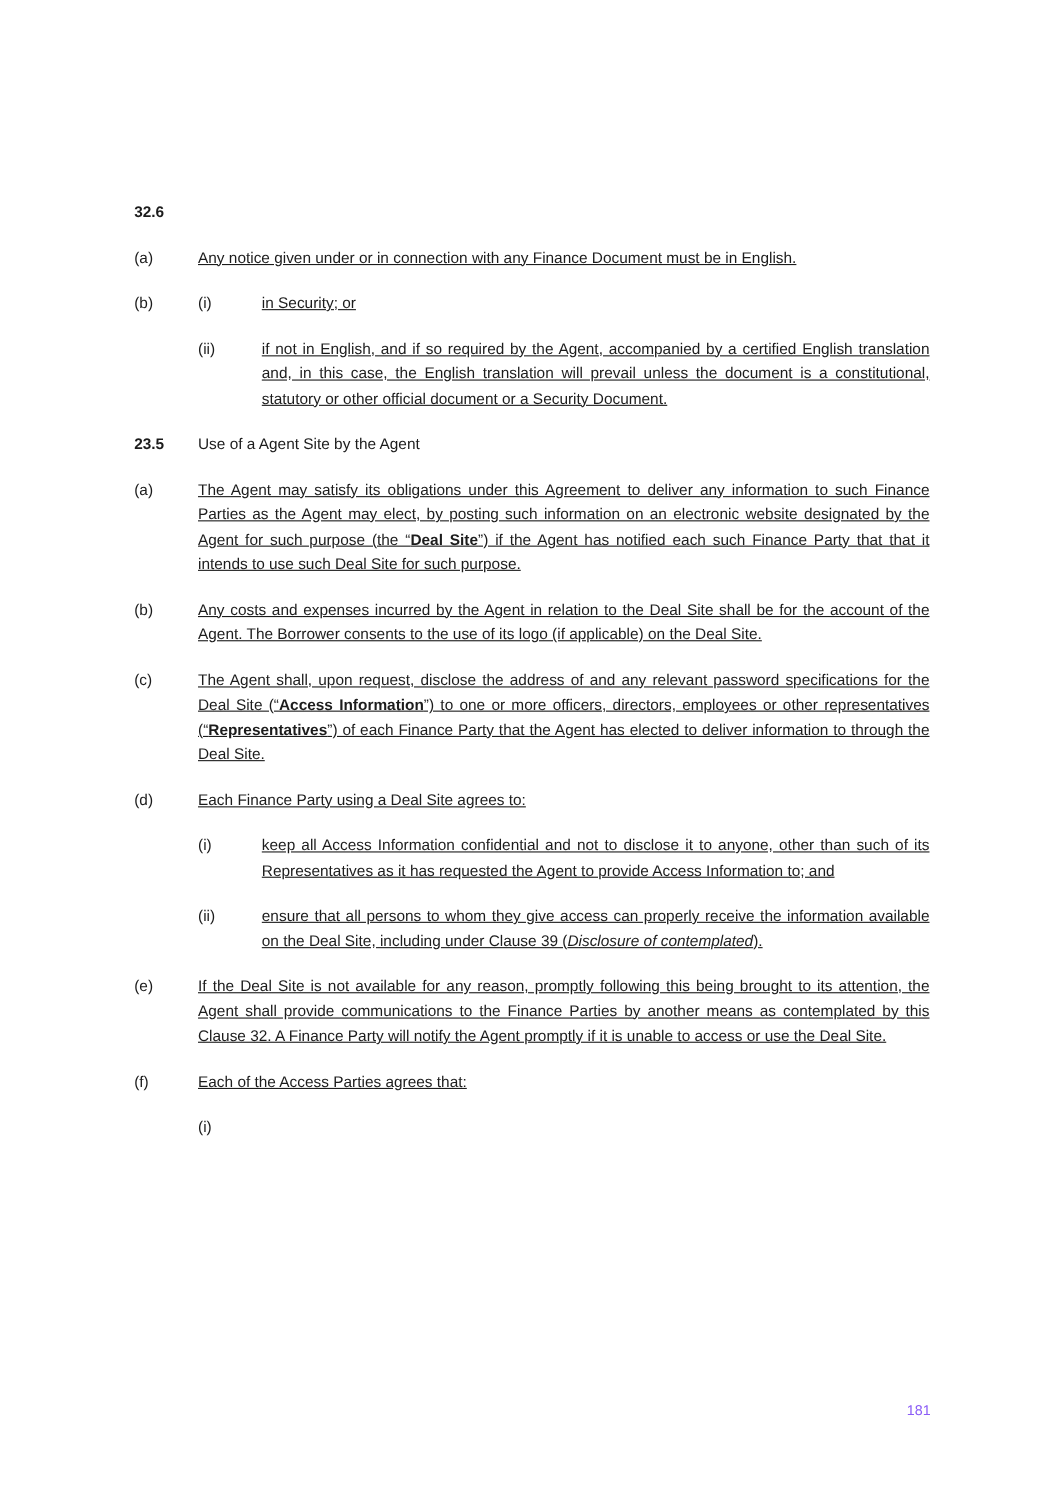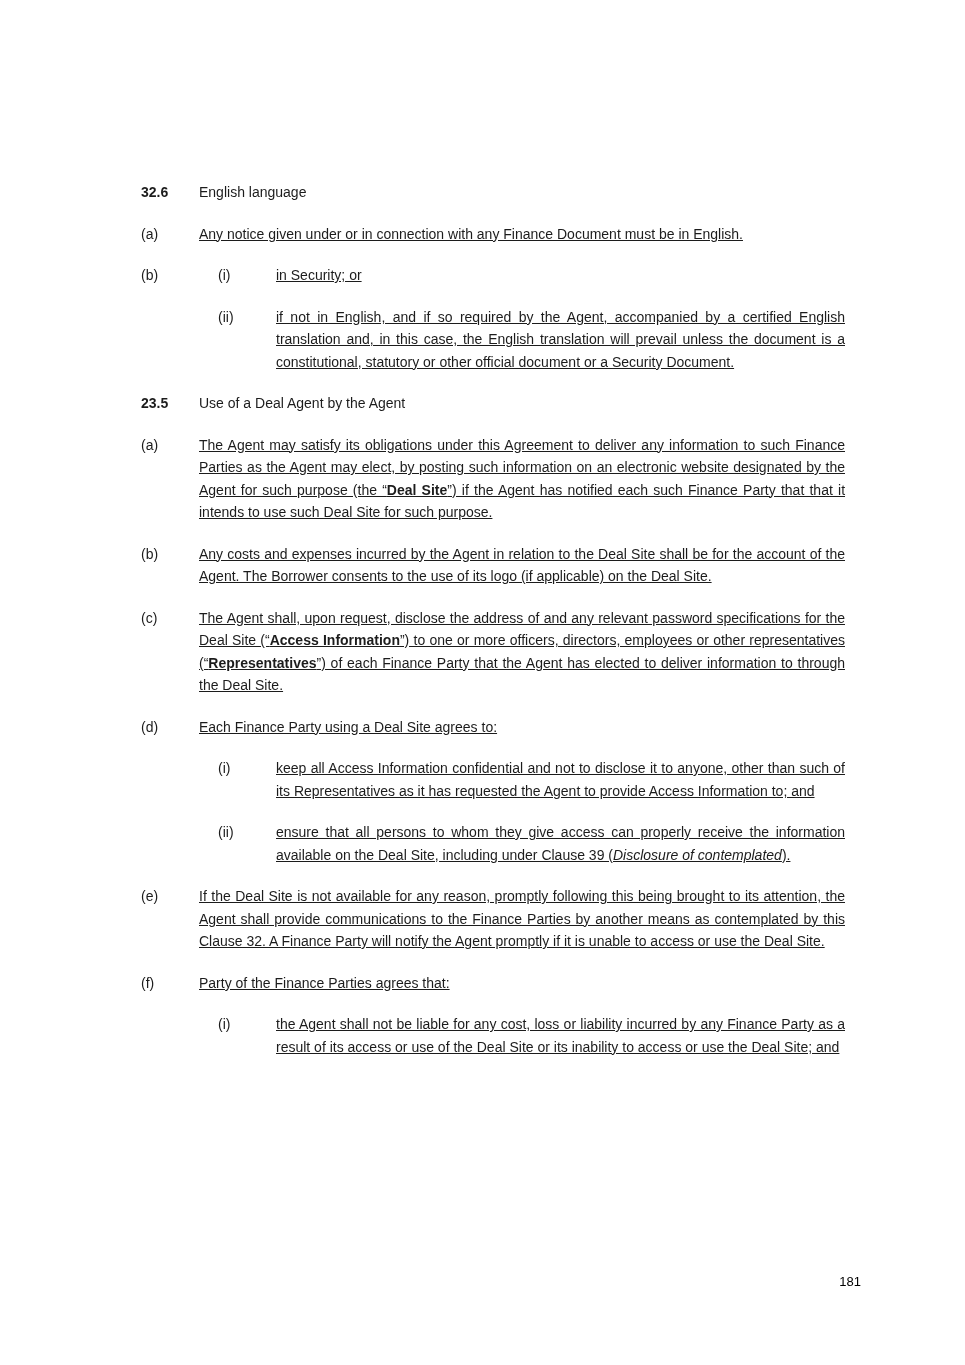--- a/index.html
+++ b/index.html
@@ -17,53 +17,51 @@
   .content {
     position: absolute;
     left: 122px;
     top: 181px;
     width: 723px;
   }
   .row {
     display: grid;
     grid-template-columns: 58px 1fr;
     align-items: start;
-    margin-left: 19px;
   }
   .label { white-space: nowrap; }
   .num { font-weight: 700; white-space: nowrap; }
   .para {
     margin: 0 0 19px 0;
     text-align: justify;
     text-decoration: underline;
   }
   .title-para {
     margin: 0 0 19px 0;
     text-align: left;
   }
   .body { min-width: 0; }
   .page-number {
     position: absolute;
     top: 1274px;
-    right: 104px;
+    right: 119px;
     font-size: 13px;
     line-height: 16px;
-    color: #000000;
+    color: #8b5cf6;
   }
 </style>
 </head>
 <body>
 
 <div class="page">
   <div class="content">
 
     <div>
       <div class="row">
         <span class="num title-para">32.6</span>
-        <span class="title-para">English language</span>
       </div>
 
       <div class="row">
         <span class="label">(a)</span>
         <div class="body">
           <p class="para"><span>Any notice given under or in connection with any Finance Document must be in English.</span></p>
         </div>
       </div>
 
       <div class="row">
@@ -77,21 +75,21 @@
             <span class="label">(ii)</span>
             <p class="para"><span>if not in English, and if so required by the Agent, accompanied by a certified English translation and, in this case, the English translation will prevail unless the document is a constitutional, statutory or other official document or a Security Document.</span></p>
           </div>
         </div>
       </div>
     </div>
 
     <div>
       <div class="row">
         <span class="num title-para">23.5</span>
-        <span class="title-para">Use of a Deal Agent by the Agent</span>
+        <span class="title-para">Use of a Agent Site by the Agent</span>
       </div>
 
       <div class="row">
         <span class="label">(a)</span>
         <div class="body">
           <p class="para"><span>The Agent may satisfy its obligations under this Agreement to deliver any information to such Finance Parties as the Agent may elect, by posting such information on an electronic website designated by the Agent for such purpose (the “</span><span style="font-weight: 700;">Deal Site</span><span>”) if the Agent has notified each such Finance Party that that it intends to use such Deal Site for such purpose.</span></p>
         </div>
       </div>
 
       <div class="row">
@@ -126,24 +124,23 @@
       <div class="row">
         <span class="label">(e)</span>
         <div class="body">
           <p class="para"><span>If the Deal Site is not available for any reason, promptly following this being brought to its attention, the Agent shall provide communications to the Finance Parties by another means as contemplated by this Clause 32. A Finance Party will notify the Agent promptly if it is unable to access or use the Deal Site.</span></p>
         </div>
       </div>
 
       <div class="row">
         <span class="label">(f)</span>
         <div class="body">
-          <p class="para"><span>Party of the Finance Parties agrees that:</span></p>
+          <p class="para"><span>Each of the Access Parties agrees that:</span></p>
           <div class="row">
             <span class="label">(i)</span>
-            <p class="para"><span>the Agent shall not be liable for any cost, loss or liability incurred by any Finance Party as a result of its access or use of the Deal Site or its inability to access or use the Deal Site; and</span></p>
           </div>
         </div>
       </div>
     </div>
 
   </div>
 
   <div class="page-number">181</div>
 </div>
 

